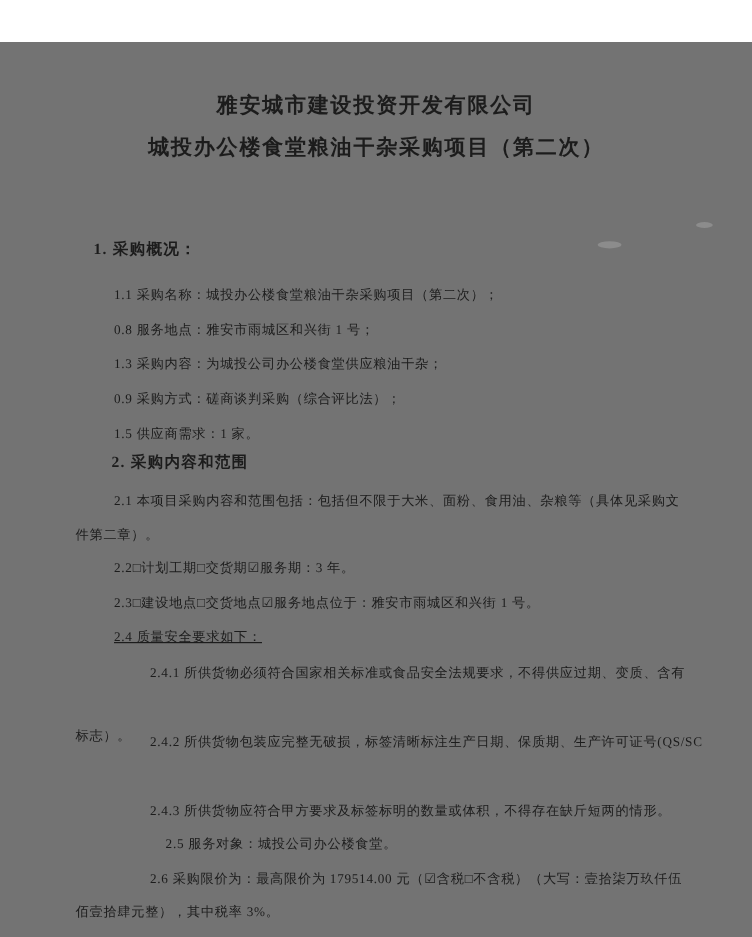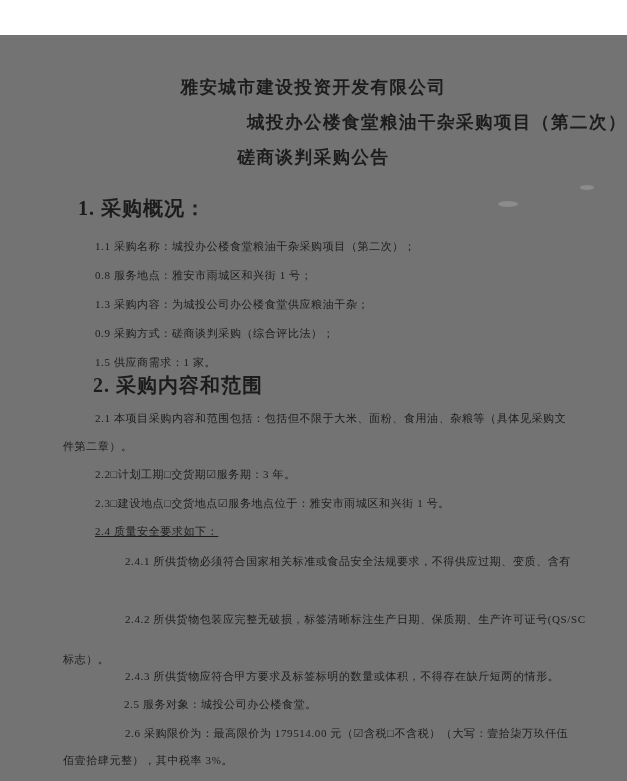--- a/index.html
+++ b/index.html
@@ -26,58 +26,57 @@
   }
   .title {
     left: 0;
     right: 0;
     text-align: center;
     font-size: 17.5px;
     font-weight: bold;
     letter-spacing: 1.5px;
   }
   .sec {
-    font-size: 20px;
+    font-size: 13px;
     font-weight: bold;
     letter-spacing: 1px;
   }
   .smudge {
     position: absolute;
     background: #b9b9b9;
     opacity: 0.35;
     border-radius: 50%;
     pointer-events: none;
   }
 </style>
 </head>
 <body>
 
 <div class="page">
 
   <div class="line title" style="top:44px;">雅安城市建设投资开发有限公司</div>
-  <div class="line title" style="top:79px;text-align:right;">城投办公楼食堂粮油干杂采购项目（第二次）</div>
-  <div class="line title" style="top:114px;">磋商谈判采购公告</div>
+  <div class="line title" style="top:79px;">城投办公楼食堂粮油干杂采购项目（第二次）</div>
 
   <div class="line sec" style="top:165px;left:78px;">1. 采购概况：</div>
   <div class="line" style="top:203px;left:95px;">1.1 采购名称：城投办公楼食堂粮油干杂采购项目（第二次）；</div>
   <div class="line" style="top:232px;left:95px;">0.8 服务地点：雅安市雨城区和兴街 1 号；</div>
   <div class="line" style="top:261px;left:95px;">1.3 采购内容：为城投公司办公楼食堂供应粮油干杂；</div>
   <div class="line" style="top:290px;left:95px;">0.9 采购方式：磋商谈判采购（综合评比法）；</div>
   <div class="line" style="top:319px;left:95px;">1.5 供应商需求：1 家。</div>
 
   <div class="line sec" style="top:342px;left:93px;">2. 采购内容和范围</div>
   <div class="line" style="top:375px;left:95px;">2.1 本项目采购内容和范围包括：包括但不限于大米、面粉、食用油、杂粮等（具体见采购文</div>
   <div class="line" style="top:403px;left:63px;">件第二章）。</div>
   <div class="line" style="top:431px;left:95px;">2.2□计划工期□交货期☑服务期：3 年。</div>
   <div class="line" style="top:460px;left:95px;">2.3□建设地点□交货地点☑服务地点位于：雅安市雨城区和兴街 1 号。</div>
   <div class="line" style="top:488px;left:95px;text-decoration:underline;">2.4 质量安全要求如下：</div>
   <div class="line" style="top:518px;left:125px;">2.4.1 所供货物必须符合国家相关标准或食品安全法规要求，不得供应过期、变质、含有</div>
   <div class="line" style="top:576px;left:125px;">2.4.2 所供货物包装应完整无破损，标签清晰标注生产日期、保质期、生产许可证号(QS/SC</div>
-  <div class="line" style="top:616px;left:63px;">标志）。</div>
+  <div class="line" style="top:572px;left:63px;font-family:Liberation Mono, monospace;">标志）。</div>
   <div class="line" style="top:633px;left:125px;">2.4.3 所供货物应符合甲方要求及标签标明的数量或体积，不得存在缺斤短两的情形。</div>
-  <div class="line" style="top:661px;left:124px;">2.5 服务对象：城投公司办公楼食堂。</div>
+  <div class="line" style="top:661px;left:138px;">2.5 服务对象：城投公司办公楼食堂。</div>
   <div class="line" style="top:690px;left:125px;">2.6 采购限价为：最高限价为 179514.00 元（☑含税□不含税）（大写：壹拾柒万玖仟伍</div>
   <div class="line" style="top:717px;left:63px;">佰壹拾肆元整），其中税率 3%。</div>
 
   <div class="smudge" style="top:150px;left:580px;width:14px;height:5px;"></div>
   <div class="smudge" style="top:166px;left:498px;width:20px;height:6px;"></div>
 
 </div>
 
 </body></html>

